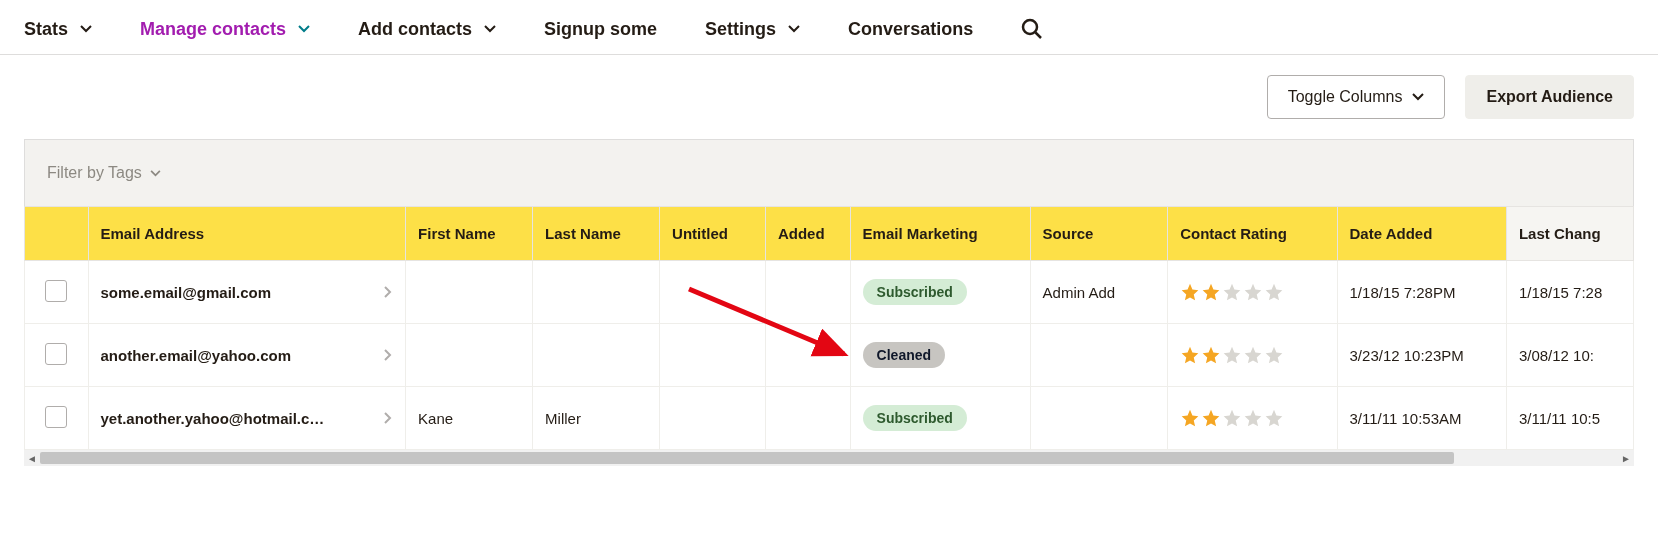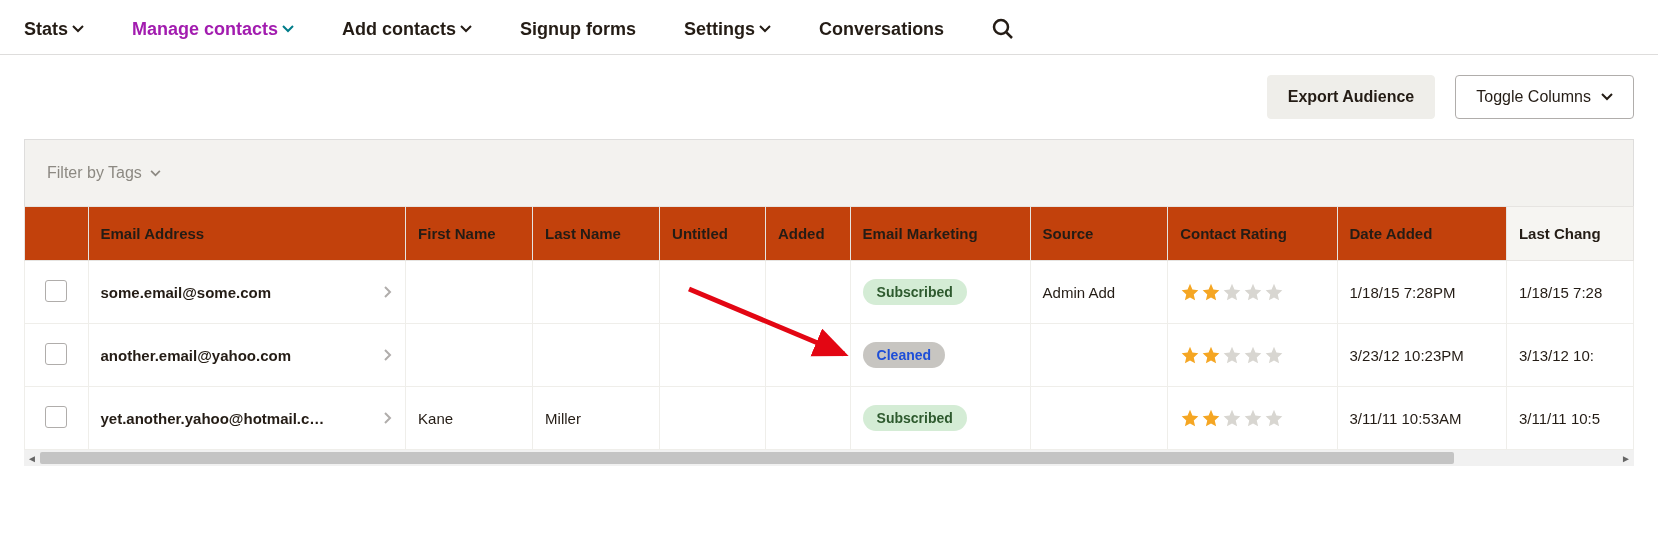--- a/index.html
+++ b/index.html
@@ -15,21 +15,21 @@
   .top-nav {
     display: flex;
     align-items: center;
     gap: 48px;
     padding: 18px 24px 14px 24px;
     border-bottom: 1px solid #dedddc;
   }
   .nav-item {
     display: flex;
     align-items: center;
-    gap: 4px;
+    gap: 12px;
     font-size: 18px;
     font-weight: 600;
     cursor: pointer;
   }
   .nav-item.active { color: #a21caf; }
   .chevron {
     display: inline-block;
   }
   .chevron svg { display: block; }
   .search-icon svg { display: block; }
@@ -92,21 +92,21 @@
     width: 100%;
     border-collapse: collapse;
     table-layout: fixed;
   }
   thead th {
     text-align: left;
     font-weight: 600;
     font-size: 15px;
     padding: 18px 12px;
     border: 1px solid #e6e4e1;
-    background: #c2410c;
+    background: #fde047;
     white-space: nowrap;
     overflow: hidden;
   }
   thead th.shade { background: #f6f5f2; }
   tbody td {
     padding: 18px 12px;
     border: 1px solid #efeeea;
     font-size: 15px;
     white-space: nowrap;
     overflow: hidden;
@@ -141,21 +141,21 @@
   .row-chevron svg { display: block; }
 
   .badge {
     display: inline-block;
     padding: 5px 14px;
     border-radius: 14px;
     font-size: 14px;
     font-weight: bold;
   }
   .badge-green { background: #d4ecd5; color: #2e5a2e; }
-  .badge-gray { background: #c7c5c1; color: #1d4ed8; }
+  .badge-gray { background: #c7c5c1; color: #0f172a; }
 
   .stars { display: flex; gap: 1px; }
   .star svg { display: block; }
 
   
   .hscroll {
     height: 16px;
     background: #f1f1f1;
     margin: 0 24px;
     position: relative;
@@ -207,21 +207,21 @@
   </div>
   <div class="nav-item">
     <span>Add contacts</span>
     <span class="chevron">
       <svg width="12" height="8" viewBox="0 0 12 8">
           <path d="M1 1l5 5 5-5" stroke="#241c15" stroke-width="2" fill="none"></path>
         </svg>
     </span>
   </div>
   <div class="nav-item">
-    <span>Signup forms</span>
+    <span>Signup some</span>
   </div>
   <div class="nav-item">
     <span>Settings</span>
     <span class="chevron">
       <svg width="12" height="8" viewBox="0 0 12 8">
           <path d="M1 1l5 5 5-5" stroke="#241c15" stroke-width="2" fill="none"></path>
         </svg>
     </span>
   </div>
   <div class="nav-item">
@@ -231,30 +231,30 @@
     <span>
       <svg width="22" height="22" viewBox="0 0 22 22">
           <circle cx="9" cy="9" r="7" stroke="#241c15" stroke-width="2.5" fill="none"></circle>
           <line x1="14.5" y1="14.5" x2="20" y2="20" stroke="#241c15" stroke-width="2.5"></line>
         </svg>
     </span>
   </div>
 </div>
 
 <div class="actions-row">
-  <div class="btn btn-filled">
-    <span>Export Audience</span>
-  </div>
   <div class="btn btn-outline">
     <span>Toggle Columns</span>
     <span class="chevron">
       <svg width="12" height="8" viewBox="0 0 12 8">
           <path d="M1 1l5 5 5-5" stroke="#241c15" stroke-width="2" fill="none"></path>
         </svg>
     </span>
+  </div>
+  <div class="btn btn-filled">
+    <span>Export Audience</span>
   </div>
 </div>
 
 <div class="table-wrapper">
 
   <div class="filter-bar">
     <div class="filter-item muted">
       <span>Filter by Tags</span>
       <span class="chevron">
         <svg width="11" height="7" viewBox="0 0 12 8">
@@ -291,21 +291,21 @@
         <th>Contact Rating</th>
         <th>Date Added</th>
         <th class="shade">Last Chang</th>
       </tr>
     </thead>
     <tbody id="table-body">
         <tr>
           <td class="col-check"><span class="checkbox"></span></td>
           <td class="col-email">
             <div class="email-cell">
-              <span>some.email@some.com</span>
+              <span>some.email@gmail.com</span>
               <span class="row-chevron">
                 <svg width="10" height="14" viewBox="0 0 10 14">
                   <path d="M2 2l5 5-5 5" stroke="#b0adab" stroke-width="2" fill="none"></path>
                 </svg>
               </span>
             </div>
           </td>
           <td></td>
           <td></td>
           <td></td>
@@ -385,21 +385,21 @@
                 </svg>
               </span>
               <span class="star">
                 <svg width="20" height="20" viewBox="0 0 24 24">
                   <path fill="#d8d6d1" d="M12 2l2.9 6.9L22 10l-5.5 5 1.6 7L12 18.5 5.9 22l1.6-7L2 10l7.1-1.1z"></path>
                 </svg>
               </span>
             </div>
           </td>
           <td>3/23/12 10:23PM</td>
-          <td>3/13/12 10:</td>
+          <td>3/08/12 10:</td>
         </tr>
         <tr>
           <td class="col-check"><span class="checkbox"></span></td>
           <td class="col-email">
             <div class="email-cell">
               <span>yet.another.yahoo@hotmail.c…</span>
               <span class="row-chevron">
                 <svg width="10" height="14" viewBox="0 0 10 14">
                   <path d="M2 2l5 5-5 5" stroke="#b0adab" stroke-width="2" fill="none"></path>
                 </svg>

